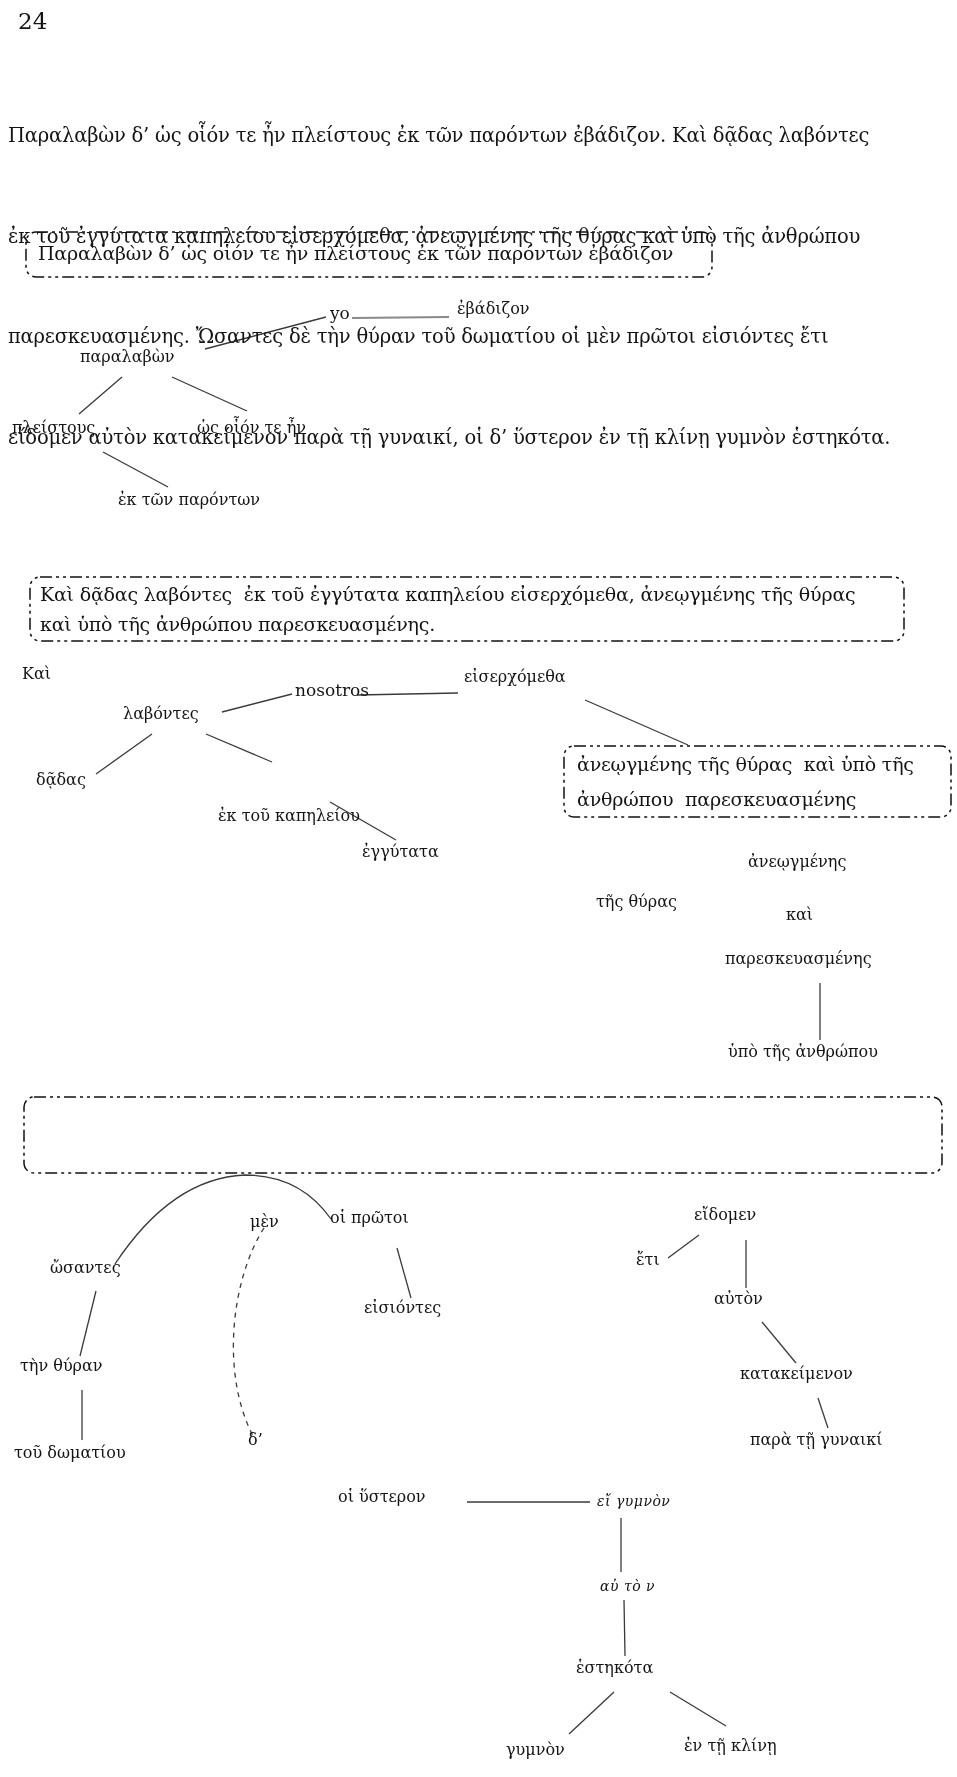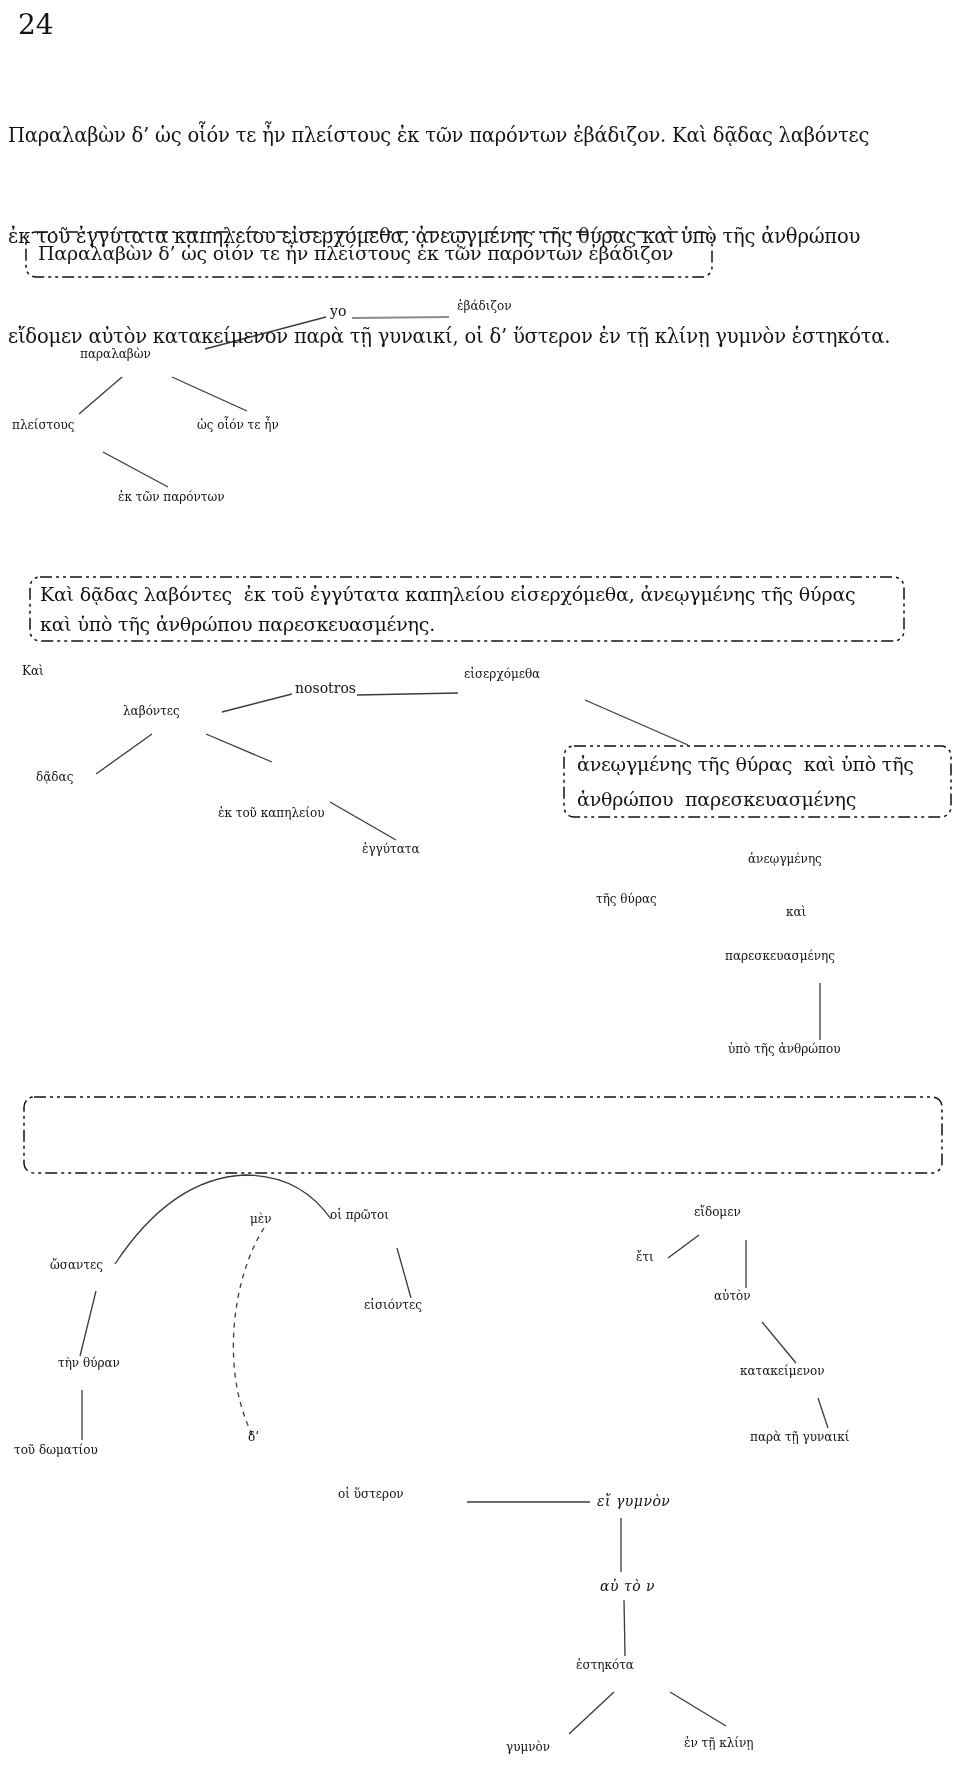--- a/index.html
+++ b/index.html
@@ -1,25 +1,25 @@
 <!DOCTYPE html>
 <html><head>
 <meta charset="utf-8">
 <style>
   html,body{margin:0;padding:0;background:#ffffff;}
   .page{
     position:relative;width:957px;height:1777px;background:#ffffff;
     font-family:"DejaVu Serif", serif;color:#141414;overflow:hidden;
   }
   .lines{position:absolute;left:0;top:0;width:957px;height:1777px;}
-  .pagenum{position:absolute;left:18px;top:8px;font-size:28px;}
+  .pagenum{position:absolute;left:18px;top:8px;font-size:23px;}
   .para{position:absolute;left:8px;top:52px;width:945px;font-size:19.5px;
         letter-spacing:-0.2px;line-height:33.5px;white-space:pre;}
-  .node{position:absolute;font-size:12px;white-space:pre;}
-  .sm{font-size:14px;}
+  .node{position:absolute;font-size:16px;white-space:pre;}
+  .sm{font-size:17px;}
   .it{font-size:14px;font-style:italic;letter-spacing:0.5px;}
   .box-text{position:absolute;font-size:19px;letter-spacing:-0.2px;white-space:pre;}
 </style>
 </head>
 <body>
 
 <div class="page">
 
   <svg class="lines" viewBox="0 0 957 1777" xmlns="http://www.w3.org/2000/svg" fill="none" stroke="#3a3a3a" stroke-width="1.3">
 
@@ -56,20 +56,21 @@
     <line x1="624" y1="1600" x2="625" y2="1656"></line>
     <line x1="614" y1="1692" x2="569" y2="1734"></line>
     <line x1="670" y1="1692" x2="726" y2="1726"></line>
   </svg>
 
   <div class="pagenum">24</div>
 
   <div class="para">
     <div>Παραλαβὼν δ’ ὡς οἷόν τε ἦν πλείστους ἐκ τῶν παρόντων ἐβάδιζον. Καὶ δᾷδας λαβόντες</div>
     <div>ἐκ τοῦ ἐγγύτατα καπηλείου εἰσερχόμεθα, ἀνεῳγμένης τῆς θύρας καὶ ὑπὸ τῆς ἀνθρώπου</div>
+    <div>παρεσκευασμένης. Ὤσαντες δὲ τὴν θύραν τοῦ δωματίου οἱ μὲν πρῶτοι εἰσιόντες ἔτι</div>
     <div>εἴδομεν αὐτὸν κατακείμενον παρὰ τῇ γυναικί, οἱ δ’ ὕστερον ἐν τῇ κλίνῃ γυμνὸν ἑστηκότα.</div>
   </div>
 
   <div class="box-text" style="left:38px;top:242px;">Παραλαβὼν δ’ ὡς οἷόν τε ἦν πλείστους ἐκ τῶν παρόντων ἐβάδιζον</div>
   <div class="node sm" style="left:330px;top:303px;">yo</div>
   <div class="node" style="left:457px;top:299px;">ἐβάδιζον</div>
   <div class="node" style="left:80px;top:347px;">παραλαβὼν</div>
   <div class="node" style="left:12px;top:418px;">πλείστους</div>
   <div class="node" style="left:197px;top:418px;">ὡς οἷόν τε ἦν</div>
   <div class="node" style="left:118px;top:490px;">ἐκ τῶν παρόντων</div>
@@ -87,21 +88,21 @@
   <div class="box-text" style="left:577px;top:788px;">ἀνθρώπου  παρεσκευασμένης</div>
   <div class="node" style="left:748px;top:852px;">ἀνεῳγμένης</div>
   <div class="node" style="left:596px;top:892px;">τῆς θύρας</div>
   <div class="node" style="left:786px;top:905px;">καὶ</div>
   <div class="node" style="left:725px;top:949px;">παρεσκευασμένης</div>
   <div class="node" style="left:728px;top:1042px;">ὑπὸ τῆς ἀνθρώπου</div>
 
   <div class="node" style="left:250px;top:1192px;margin-top:20px;">μὲν</div>
   <div class="node" style="left:330px;top:1208px;">οἱ πρῶτοι</div>
   <div class="node" style="left:50px;top:1258px;">ὤσαντες</div>
-  <div class="node" style="left:20px;top:1356px;margin-left:38px;">τὴν θύραν</div>
+  <div class="node" style="left:20px;top:1356px;">τὴν θύραν</div>
   <div class="node" style="left:14px;top:1443px;">τοῦ δωματίου</div>
   <div class="node" style="left:248px;top:1430px;">δ’</div>
   <div class="node" style="left:364px;top:1298px;">εἰσιόντες</div>
   <div class="node" style="left:694px;top:1205px;">εἴδομεν</div>
   <div class="node" style="left:636px;top:1250px;">ἔτι</div>
   <div class="node" style="left:714px;top:1289px;">αὐτὸν</div>
   <div class="node" style="left:740px;top:1364px;">κατακείμενον</div>
   <div class="node" style="left:750px;top:1430px;">παρὰ τῇ γυναικί</div>
   <div class="node" style="left:338px;top:1487px;">οἱ ὕστερον</div>
   <div class="node it" style="left:597px;top:1493px;">εἴ γυμνὸν</div>

